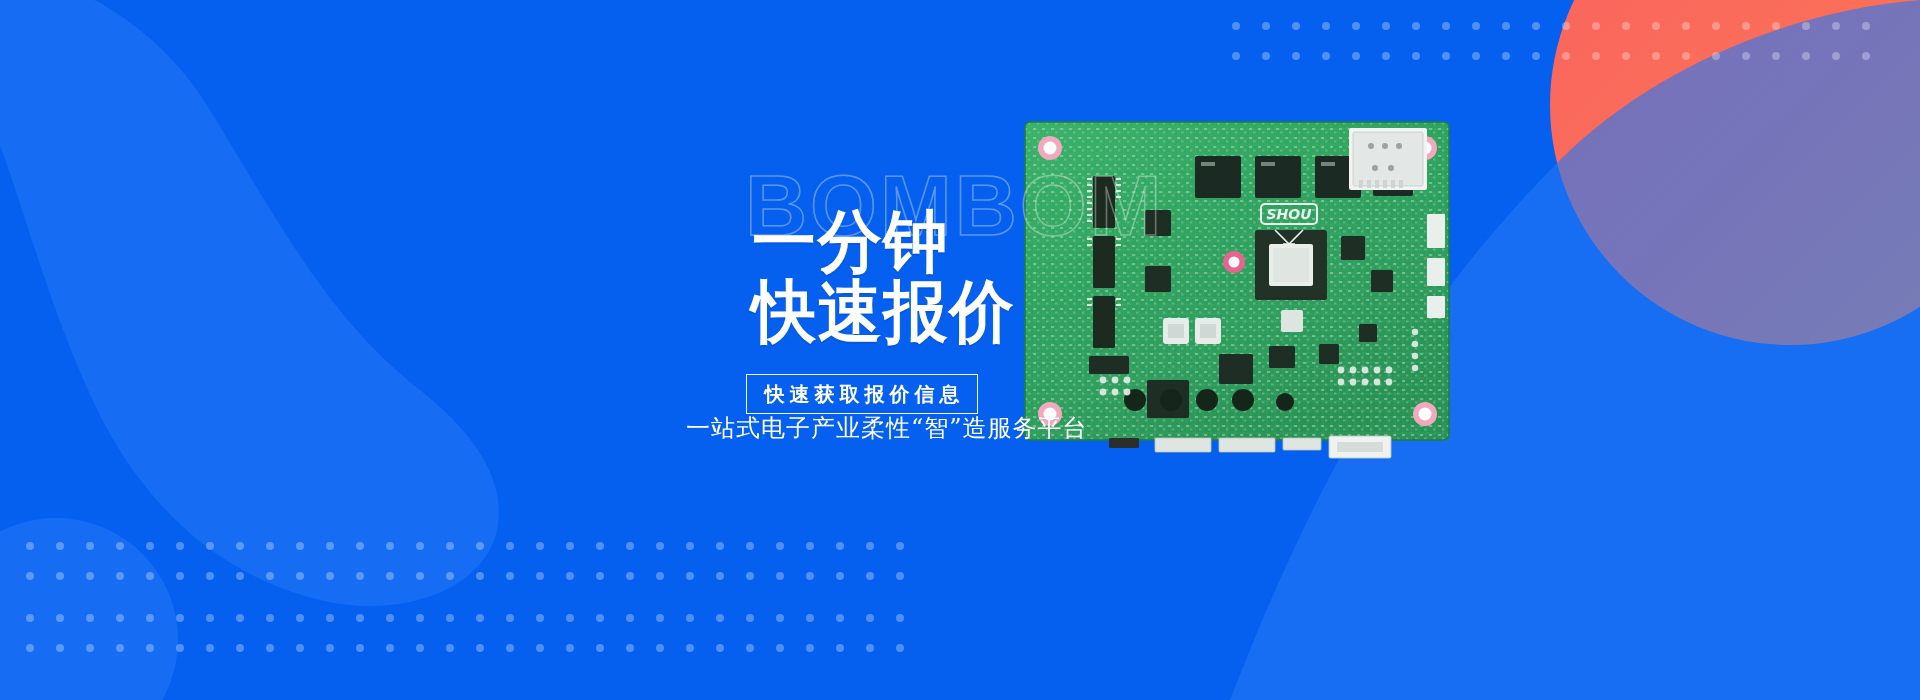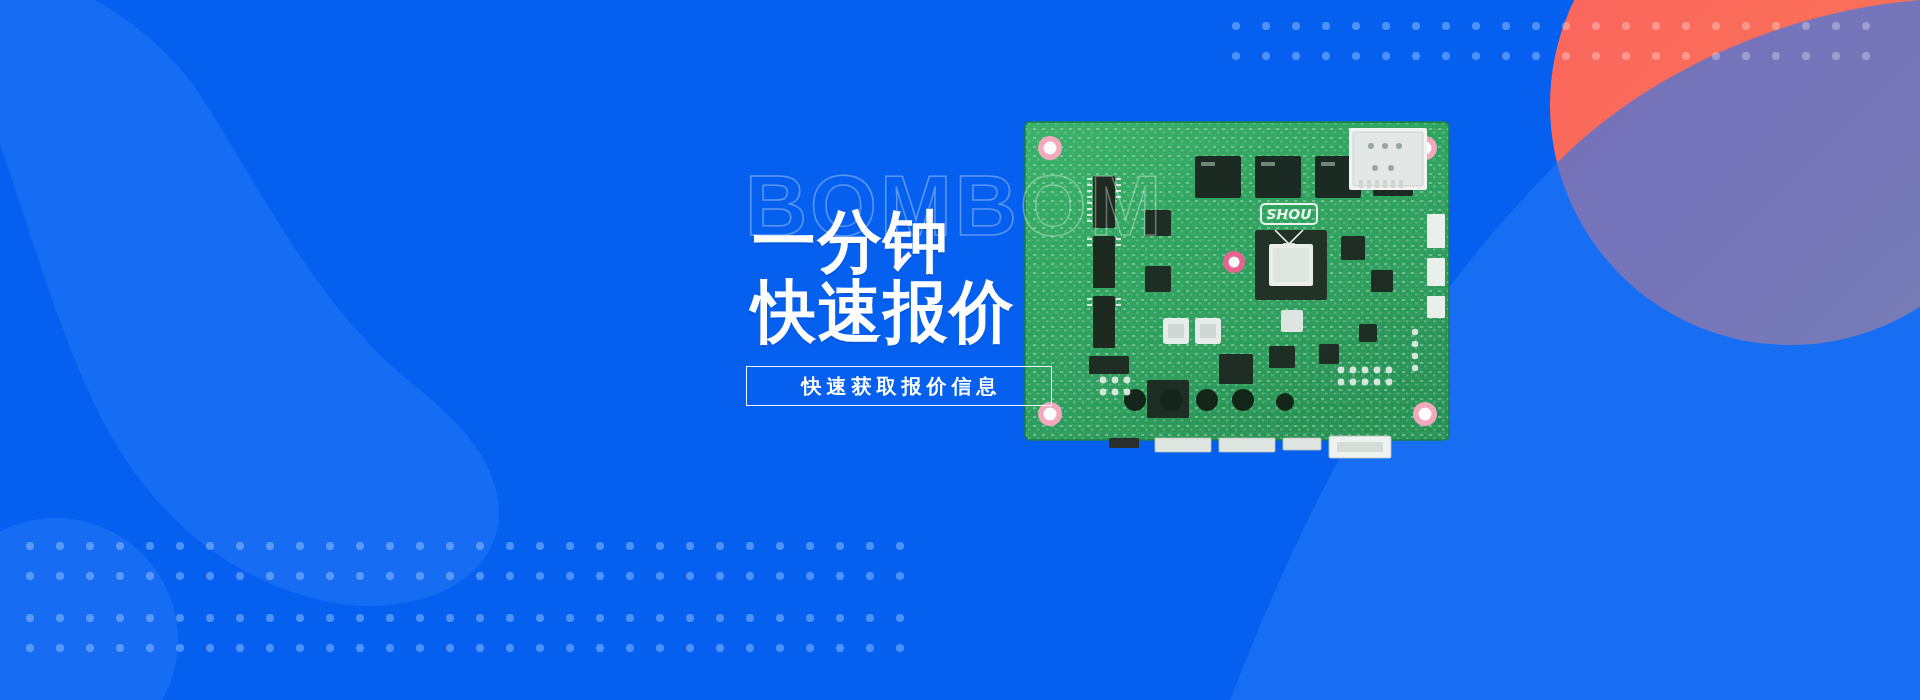--- a/index.html
+++ b/index.html
@@ -69,22 +69,22 @@
     font-family:"DejaVu Sans","Liberation Sans",sans-serif;
     transform:scaleX(0.94);
     transform-origin:left center;
     text-shadow:0 2px 0 rgba(4,60,160,0.22);
   }
   #headline-1 { left:112px; top:58px;  font-size:68px; }
   #headline-2 { left:112px; top:128px; font-size:68px; }
 
   #badge {
     position:absolute;
-    left:106px; top:216px;
-    width:306px; height:40px;
+    left:106px; top:224px;
+    width:232px; height:40px;
     border:1.6px solid rgba(255,255,255,0.95);
     display:flex; align-items:center; justify-content:center;
   }
   #badge-label {
     color:#ffffff;
     font-size:20px;
     font-weight:700;
     letter-spacing:5px;
     text-indent:5px;
     white-space:nowrap;
@@ -520,15 +520,16 @@
     <div id="watermark">BOMBOM</div>
 
     <div class="headline" id="headline-1">一分钟</div>
 
     <div class="headline" id="headline-2">快速报价</div>
 
     <div id="badge">
       <span id="badge-label">快速获取报价信息</span>
     </div>
 
+    <div id="subtitle">一站式电子产业柔性“智”造服务平台</div>
   </div>
 
 </div>
 
 </body></html>

